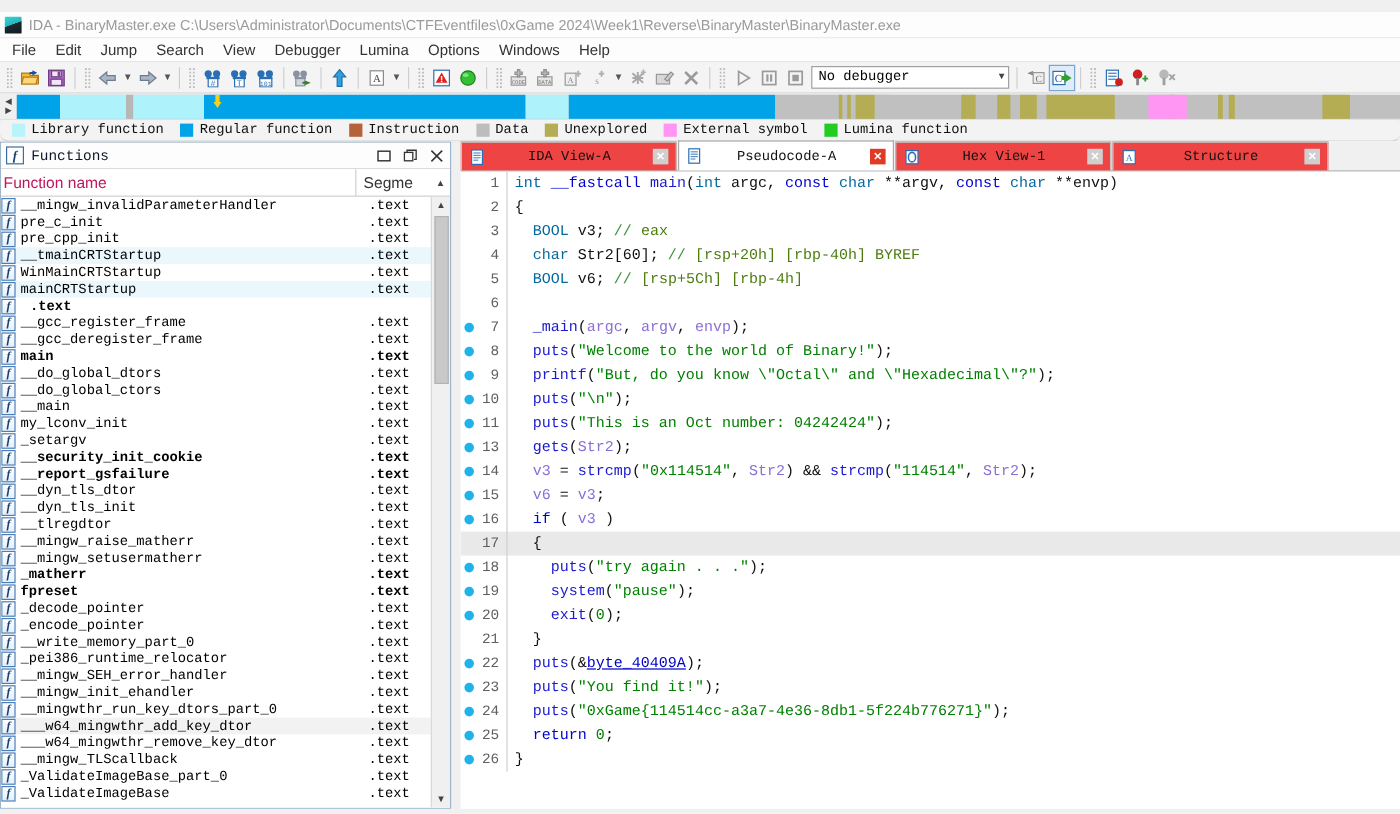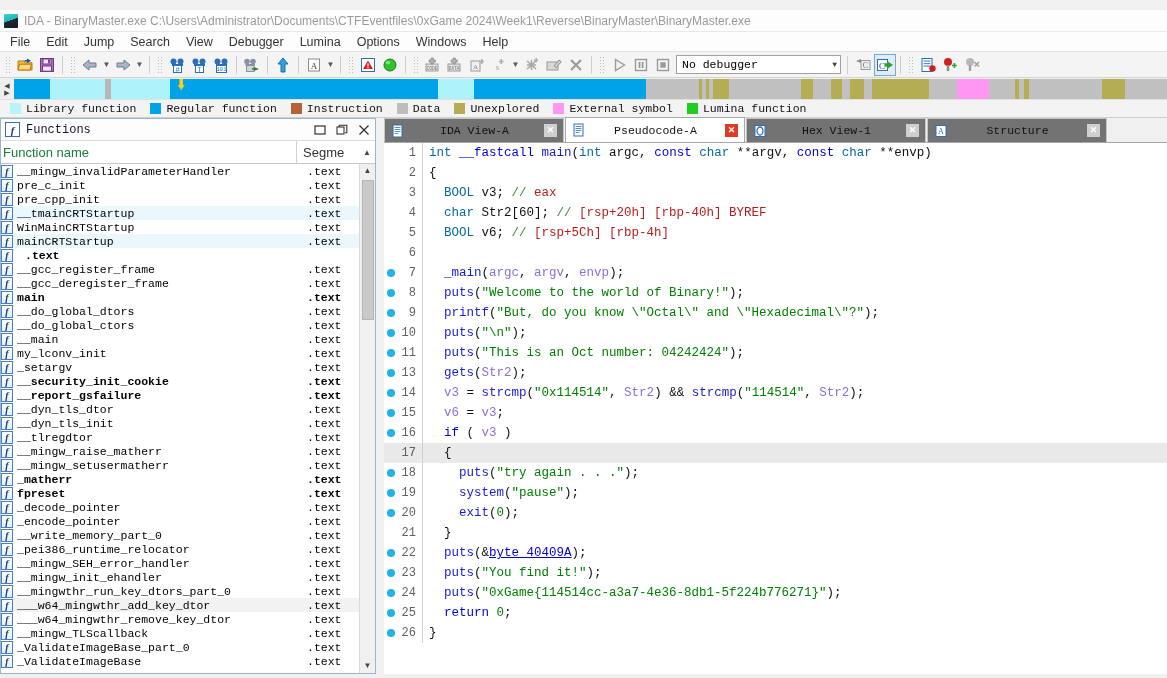--- a/index.html
+++ b/index.html
@@ -84,21 +84,21 @@
   .nav-cursor {
     position:absolute; top:0px; width:7px; height:11px; z-index:5;
     background:#f7d117;
     clip-path: polygon(25% 0, 75% 0, 75% 55%, 100% 55%, 50% 100%, 0 55%, 25% 55%);
   }
 
   
   .legend {
     height: 18px; background: #f3f3f3; display: flex; align-items: center;
     padding-left: 10px; border-bottom: 1px solid #cfcfcf;
-    font-family: "Liberation Mono", monospace; font-size: 11.5px; color: #111;
+    font-family: "Liberation Mono", monospace; font-size: 11.5px; color: #111; border-radius: 7px;
   }
   .legend-item { display: flex; align-items: center; margin-right: 14px; white-space: nowrap; }
   .legend-swatch { width: 11px; height: 11px; margin-right: 5px; flex:none; }
 
   
   .workspace { position: relative; height: 556px; background:#f0f0f0; }
 
   .panel-fn {
     position: absolute; left: 0; top: 0; width: 376px; height: 556px;
     background: #fff; border: 1px solid #9fb6c9;
@@ -120,21 +120,21 @@
     width: 22px; height: 20px; display:flex; align-items:center; justify-content:center;
     color:#333; font-size: 12px; flex:none;
   }
   .panel-btn svg { display:block; }
 
   .fn-header {
     height: 23px; background: #fff; border-bottom: 1px solid #c8c8c8;
     display: flex; align-items: center; position: relative;
   }
   .fn-header .col-name {
-    flex: 1; padding-left: 2px; font-size: 13px; color: #15803d;
+    flex: 1; padding-left: 2px; font-size: 13px; color: #be185d;
     font-family: "Liberation Sans", sans-serif;
   }
   .fn-header .hdiv { width:1px; background:#d0d0d0; height:23px; }
   .fn-header .col-seg {
     width: 62px; padding-left: 6px; font-size: 13px; color: #333;
     font-family: "Liberation Sans", sans-serif;
   }
 
   .fn-body {
     position: absolute; left:0; top: 45px; right: 0; bottom: 0;
@@ -173,21 +173,21 @@
   .panel-main {
     position: absolute; left: 384px; top: 0; right: 0; height: 556px;
     background: #fff;
   }
   .tabstrip {
     height: 25px; display: flex; align-items: flex-end;
     background: #f0f0f0; border-bottom: 1px solid #a8a8a8;
   }
   .tab {
     height: 24px; display: flex; align-items: center; padding: 0 6px;
-    border: 1px solid #c4c4c4; border-bottom: none; background: #737373;
+    border: 1px solid #c4c4c4; border-bottom: none; background: #ef4444;
     margin-right: 1px; min-width: 180px; justify-content: center; position:relative;
   }
   .tab.active { background: #fff; height: 25px; border-color:#a8a8a8; }
   .tab-ico { width: 14px; height: 14px; flex:none; margin-right: 6px; }
   .tab-label {
     flex: 1; text-align: center; font-family: "Liberation Mono", monospace;
     font-size: 11.5px; color: #111; white-space: nowrap;
   }
   .tab-close {
     width: 13px; height: 13px; margin-left: 6px; flex:none;
@@ -215,21 +215,21 @@
   .code-div { width: 1px; align-self: stretch; background: #d0d0d0; margin: 0 6px 0 4px; flex:none; }
   .code-text { flex:1; overflow:hidden; }
 
   .kw   { color: #0000d0; }
   .typ  { color: #0369a1; }
   .fnc  { color: #1a1ad0; }
   .str  { color: #008000; }
   .num  { color: #008000; }
   .cmt  { color: #3d8f3d; }
   .loc  { color: #8a6fd8; }
-  .rsp  { color: #b91c1c; }
+  .rsp  { color: #4d7c0f; }
   .pln  { color: #101010; }
   .nmref{ color: #0000c8; text-decoration: underline; }
 </style>
 </head>
 <body>
 
 <div id="app">
 
   <div class="titlebar">
     <div class="app-icon"></div>

